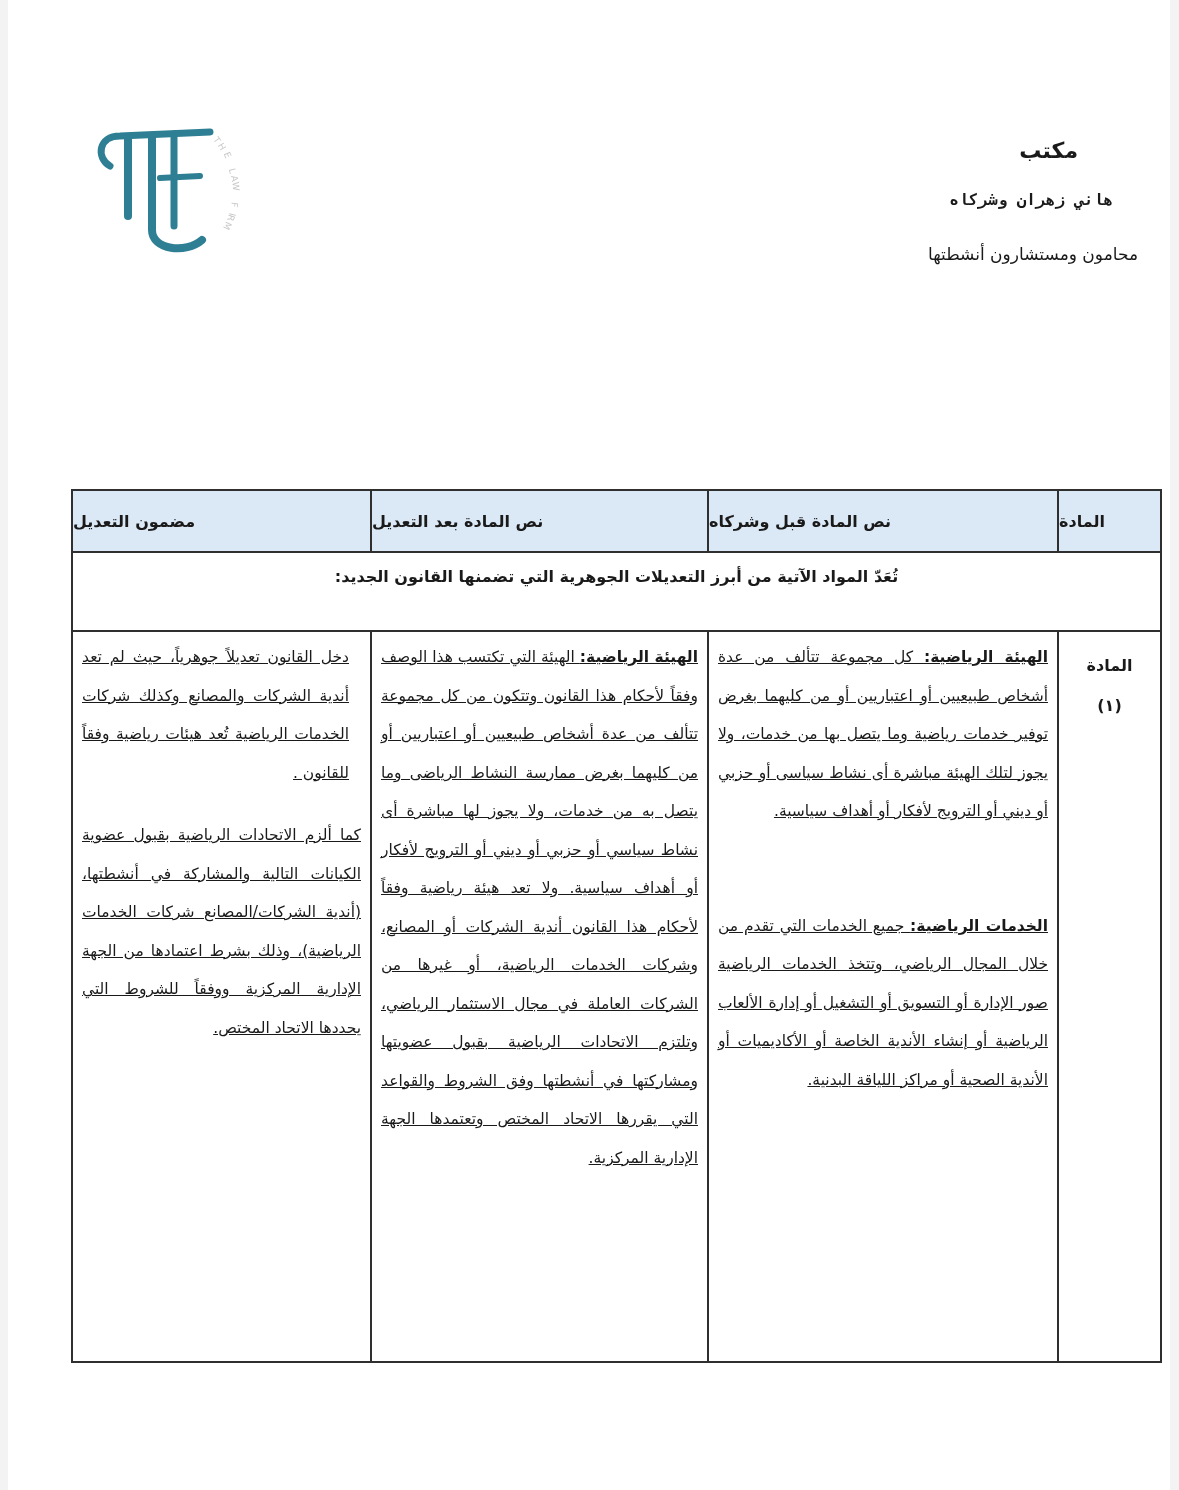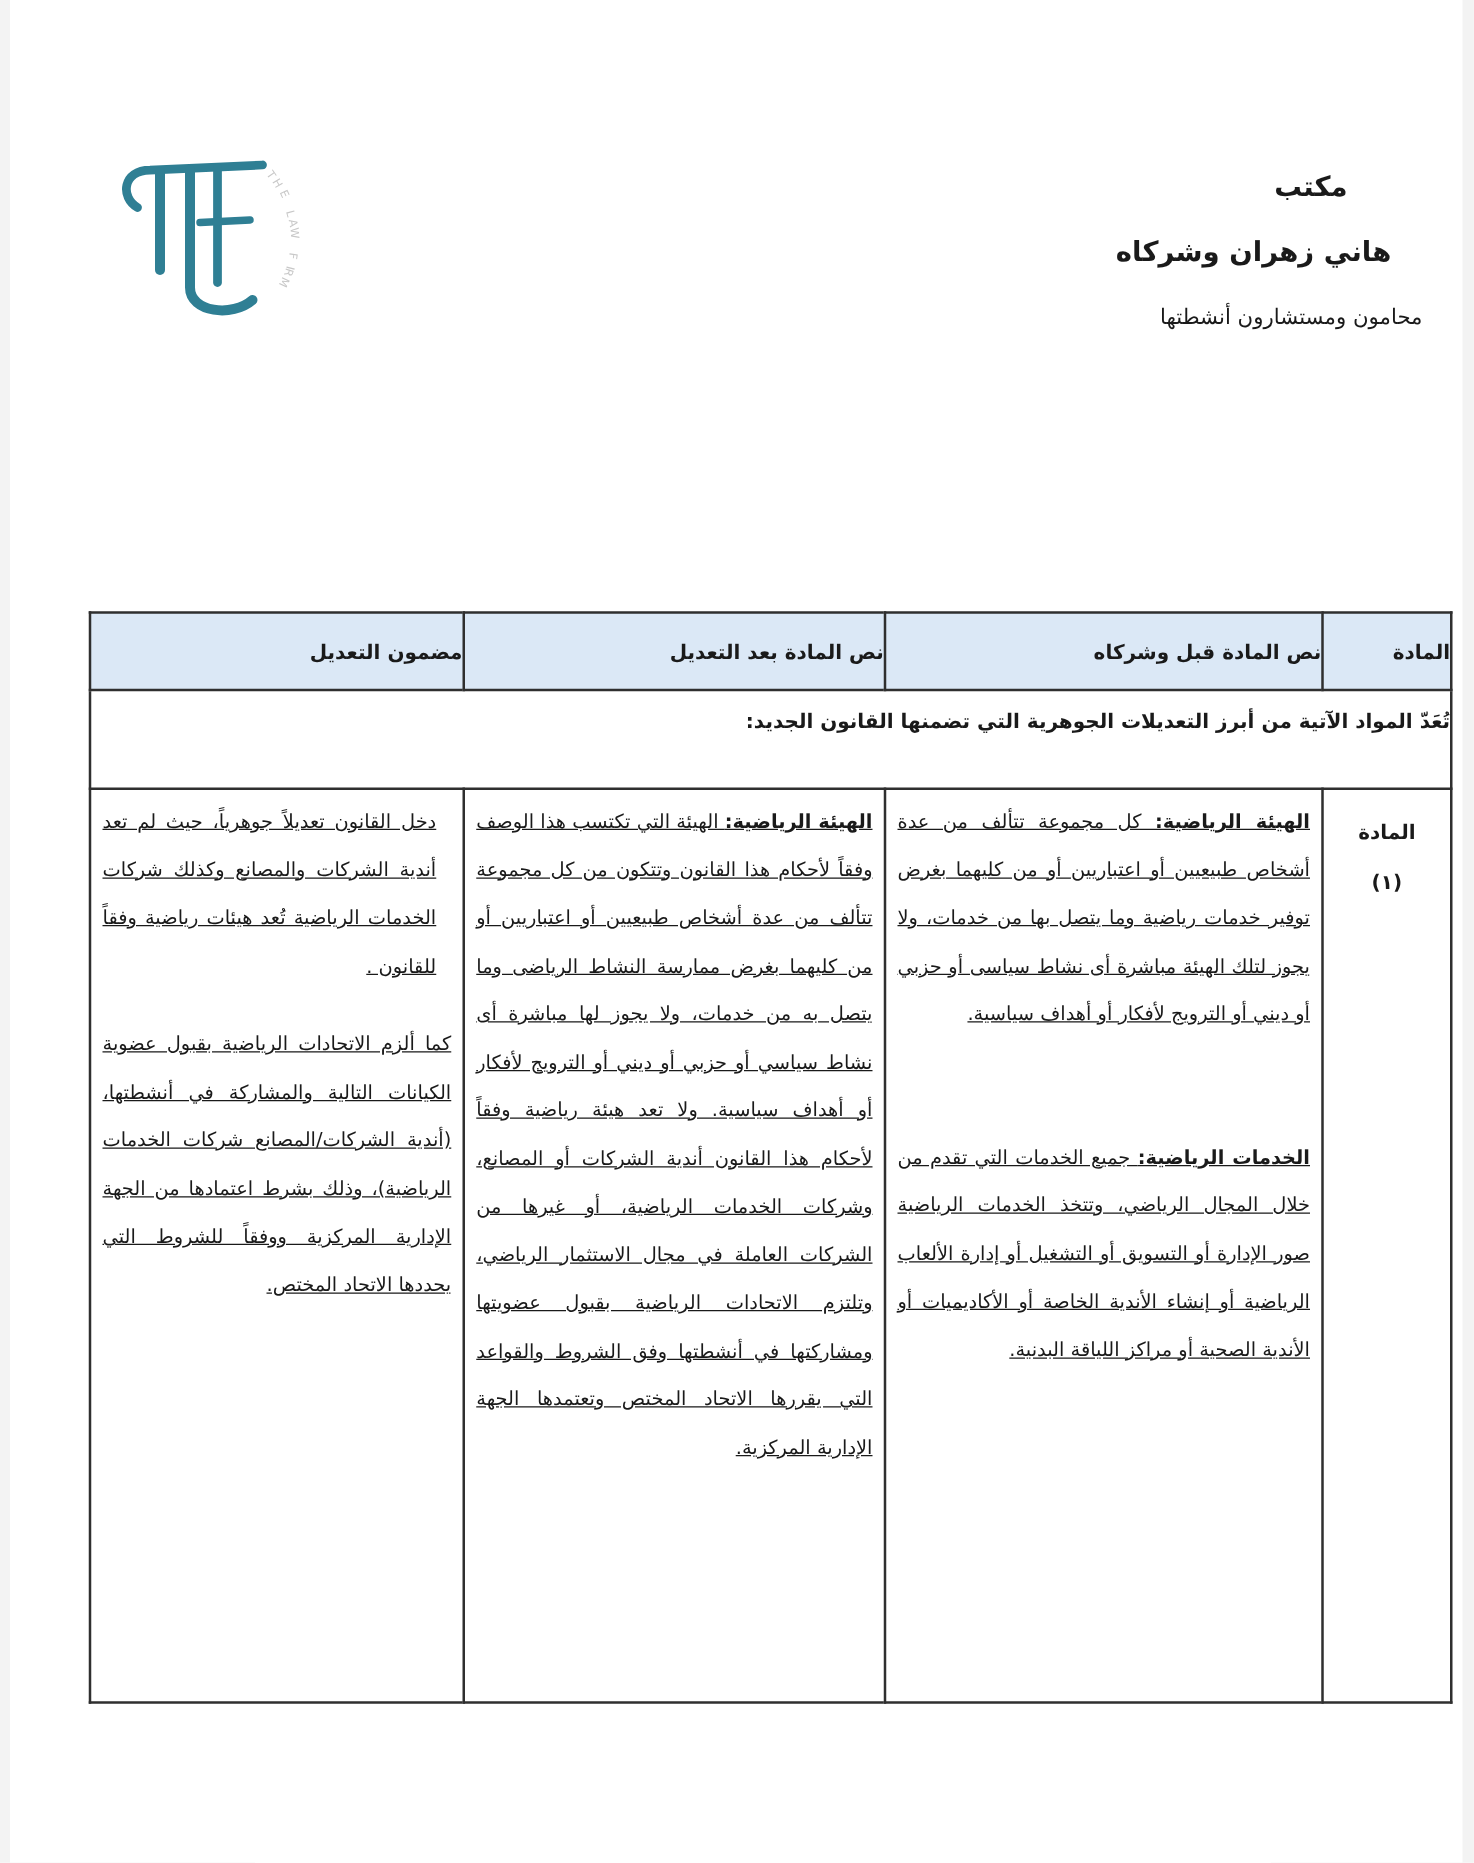--- a/index.html
+++ b/index.html
@@ -31,22 +31,23 @@
       direction: rtl;
     }
     .firm .office {
       position: absolute; right: 60px; top: 6px;
       font-size: 22px; font-weight: bold;
       white-space: nowrap;
       text-align: center;
     }
     .firm .name {
       position: absolute; right: 25px; top: 58px;
-      font-size: 22px; font-weight: bold;
+      font-size: 16px; font-weight: bold;
       white-space: nowrap;
+      font-family: Liberation Mono, monospace;
     }
     .firm .tagline {
       position: absolute; right: 0; top: 112px;
       font-size: 17px;
       white-space: nowrap;
     }
     
     .titles {
       position: absolute;
       left: 0; top: 318px;
@@ -73,25 +74,26 @@
     }
     .tbl td, .tbl th {
       border: 2px solid #2f2f2f;
       vertical-align: top;
     }
     .tbl th {
       background: #dbe8f6;
       font-size: 16px; font-weight: bold;
       height: 62px;
       vertical-align: middle;
-      text-align: right;
+      text-align: left;
     }
     .tbl .intro td {
       height: 79px;
       font-size: 16px; font-weight: bold;
+      text-align: center;
       padding-top: 14px;
     }
     .tbl .body td { height: 731px; }
     .col-article { width: 103px; }
     .col-before { width: 350px; }
     .col-after { width: 337px; }
     .col-summary { width: 299px; }
     .article-cell {
       text-align: center;
       font-size: 16px; font-weight: bold;

